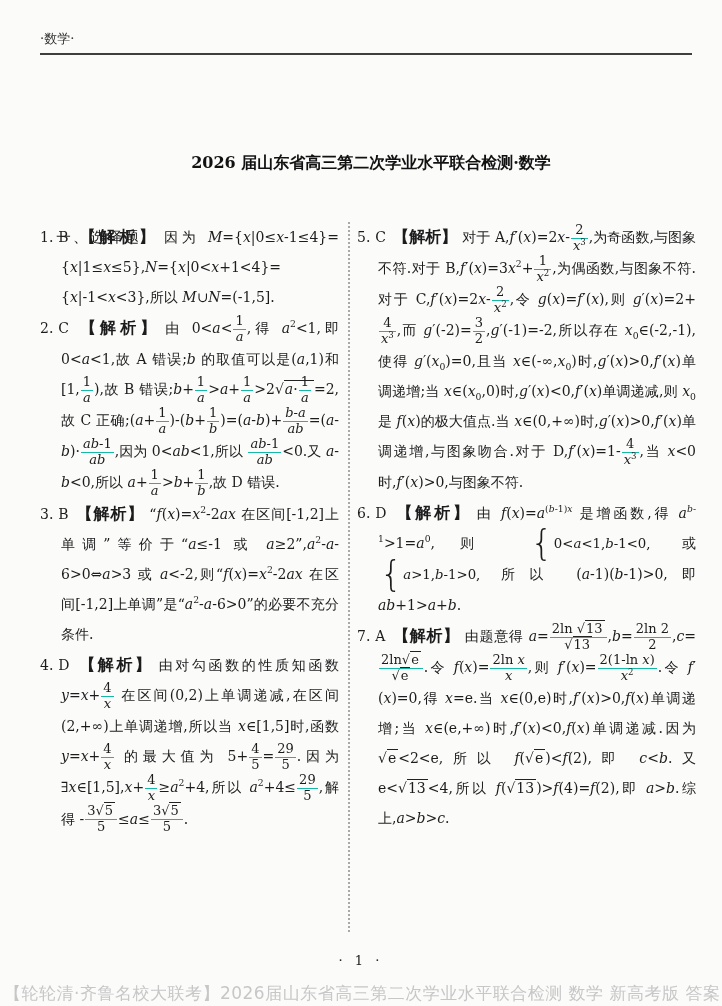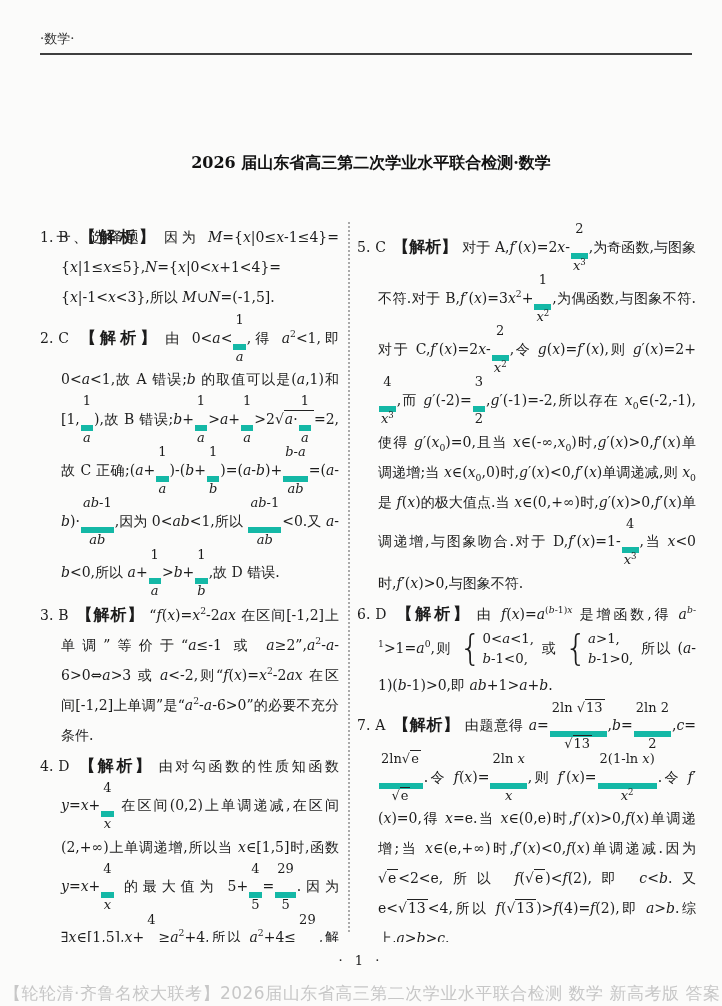--- a/index.html
+++ b/index.html
@@ -42,28 +42,28 @@
   .sol{padding-left:21px;text-indent:-21px;margin-bottom:1px;}
   .sol-num{margin-right:5px;}
   .sol-ans{margin-right:7px;}
   .sol-tag{font-weight:bold;margin-right:5px;font-family:Liberation Serif, serif;font-size:16px;margin-top:20px;}
   i{font-style:italic;}
   .frac,.sqrt,.cases{text-indent:0;}
   .frac{
     display:inline-block;vertical-align:middle;text-align:center;
     line-height:1.12;font-size:0.93em;margin:0 1px;
   }
-  .frac .den{border-top:6px solid #14b8a6;margin-top:16px;}
+  .frac .den{border-top:1px solid #14b8a6;}
   .frac .num,.frac .den{display:block;padding:0 2px;}
   .sqrt{display:inline;white-space:nowrap;}
   .sqrt .rdcd{border-top:1px solid #222;padding:0 2px 0 1px;}
   sup,sub{font-size:0.66em;line-height:0;}
   .cases{display:inline-flex;align-items:center;vertical-align:middle;margin:0 2px;}
   .cases .brace{font-size:2.5em;font-weight:300;line-height:0.85;margin-right:1px;font-family:"DejaVu Sans",sans-serif;}
-  .cases .col-lines{display:inline-flex;flex-direction:column;text-align:left;line-height:1.55;font-size:0.95em;}
+  .cases .col-lines{display:inline-flex;text-align:left;line-height:1.55;font-size:0.95em;}
   .page-number{
     position:absolute;bottom:38px;left:0;right:0;text-align:center;
     font-size:13px;color:#222;letter-spacing:4px;
   }
   .footer-watermark{
     position:absolute;bottom:1px;left:4px;right:0;
     color:#c7c7c7;font-size:17px;letter-spacing:0.5px;white-space:nowrap;
     font-family:"DejaVu Sans","Liberation Sans",sans-serif;
   }
 </style>

